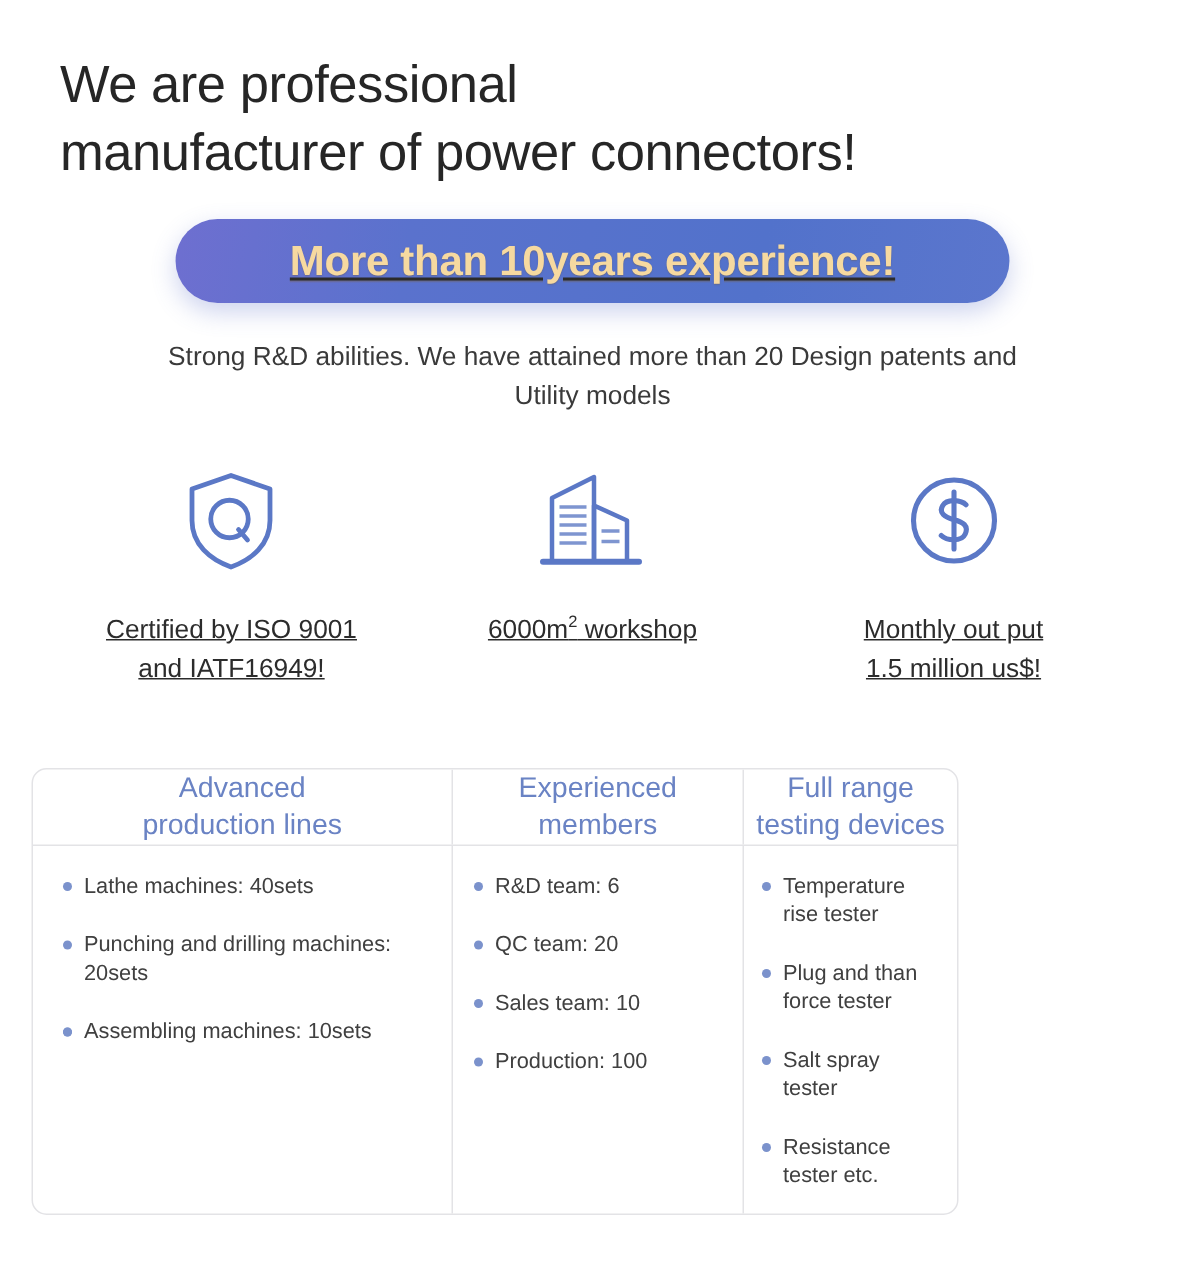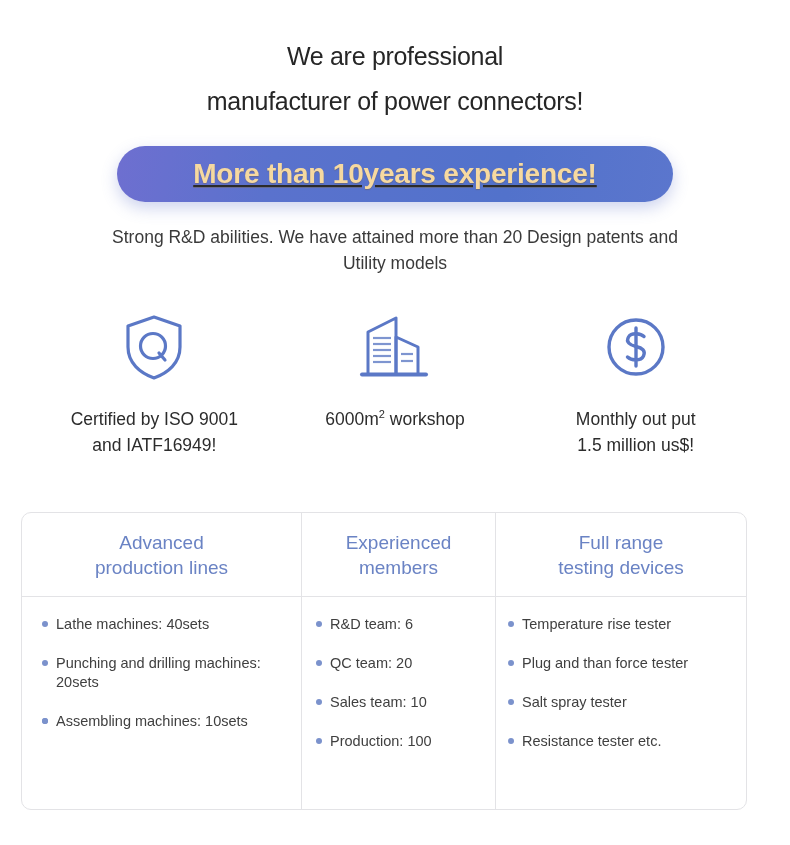--- a/index.html
+++ b/index.html
@@ -11,22 +11,22 @@
     width: 790px;
     height: 845px;
     font-family: "Liberation Sans", sans-serif;
     color: #2b2b2b;
     overflow: hidden;
     position: relative;
   }
 
   
   .headline {
-    text-align: center;
-    font-size: 25px;
+    text-align: left;
+    font-size: 35px;
     line-height: 45px;
     font-weight: 400;
     color: #262626;
     letter-spacing: -0.3px;
     padding: 34px 40px 0 40px;
   }
   .headline .l2 { display: block; }
 
   
   .pill-wrap {
@@ -66,20 +66,21 @@
 
   
   .features {
     display: flex;
     margin-top: 36px;
     padding: 0 34px;
   }
   .feature {
     flex: 1;
     text-align: center;
+    text-decoration: underline;
   }
   .feature-icon {
     height: 70px;
     display: flex;
     align-items: center;
     justify-content: center;
   }
   .feature-caption {
     margin-top: 24px;
     font-size: 17.5px;
@@ -90,21 +91,21 @@
     font-size: 11px;
     vertical-align: super;
     line-height: 0;
   }
 
   
   .table {
     position: absolute;
     left: 21px;
     top: 512px;
-    width: 726px;
+    width: 618px;
     height: 298px;
     border: 1px solid #e3e3e6;
     border-radius: 10px;
     box-sizing: border-box;
     background: #fff;
     display: flex;
     flex-direction: column;
     overflow: hidden;
   }
   .table-head {

